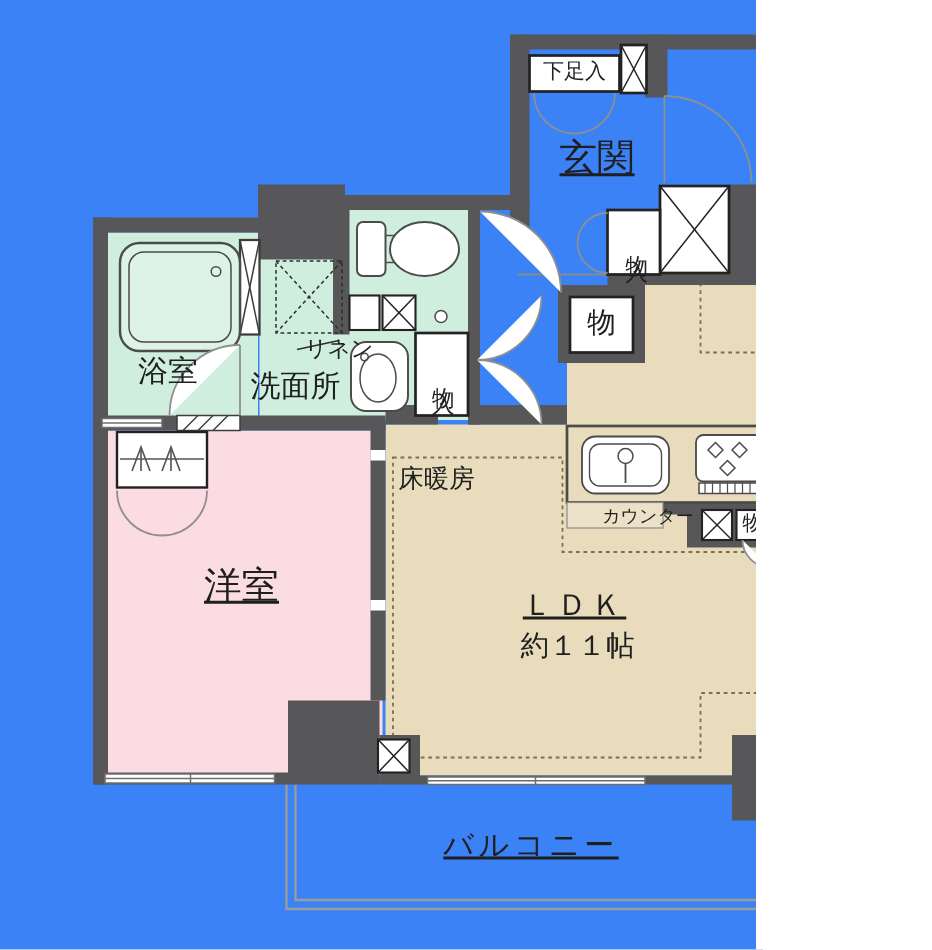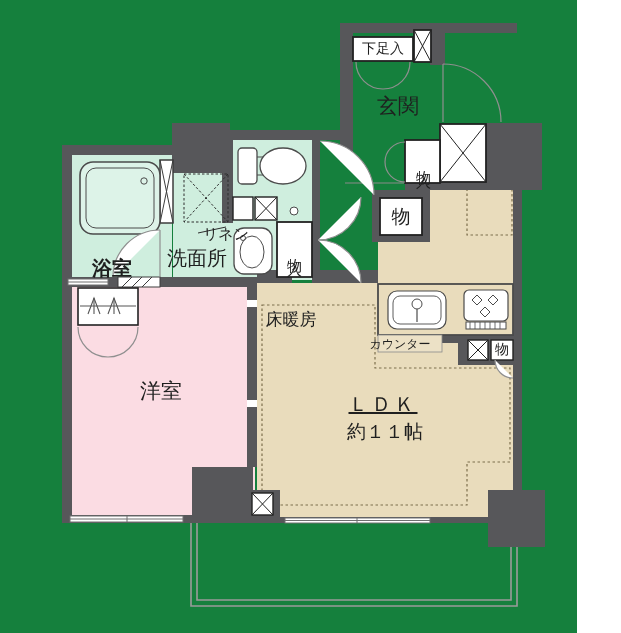--- a/index.html
+++ b/index.html
@@ -1,24 +1,24 @@
 <!DOCTYPE html>
 <html><head>
 <meta charset="utf-8">
 <style>
   html,body{margin:0;padding:0;background:#ffffff;}
   .plan{
-    position:relative;width:577px;height:633px;background:#15803d;overflow:hidden;
+    position:relative;width:504px;height:633px;background:#3b82f6;overflow:hidden;
     font-family:"Liberation Serif","DejaVu Serif",serif;color:#1a1a1a;
   }
   .plan svg{position:absolute;left:0;top:0;}
   .lbl{position:absolute;transform:translate(-50%,-50%);white-space:nowrap;
        color:#1f1f1f;line-height:1;z-index:5;}
   .v{writing-mode:vertical-rl;text-orientation:upright;letter-spacing:2px;}
-  .f21{font-size:21px;} .f20{font-size:20px;} .f19{font-size:19px;}
+  .f21{font-size:25px;text-decoration:underline;} .f20{font-size:20px;} .f19{font-size:19px;}
   .f15{font-size:15px;} .f14{font-size:14px;} .f13{font-size:17px;}
   .f12{font-size:12px;font-family:"Liberation Sans","DejaVu Sans",sans-serif;}
   .f11{font-size:15px;font-family:"Liberation Sans","DejaVu Sans",sans-serif;margin-left:40px;}
   .sp{letter-spacing:3px;text-decoration:underline;}
 </style>
 </head>
 <body>
 
 <div class="plan">
 
@@ -218,21 +218,22 @@
   </g>
 </svg>
 
   <div class="lbl f14" style="left:383px;top:49px;">下足入</div>
   <div class="lbl f21" style="left:398px;top:106px;">玄関</div>
   <div class="lbl f15 v" style="left:423px;top:161px;">物入</div>
   <div class="lbl f19" style="left:401px;top:216px;">物</div>
   <div class="lbl f20" style="left:197px;top:258px;font-family:Liberation Serif, serif;">洗面所</div>
   <div class="lbl f11" style="left:186px;top:233px;">リネン</div>
   <div class="lbl f15 v" style="left:294px;top:249px;">物入</div>
-  <div class="lbl f20" style="left:112px;top:268px;font-weight:bold;">浴室</div>
+  <div class="lbl f20" style="left:112px;top:248px;">浴室</div>
   <div class="lbl f21" style="left:161px;top:391px;">洋室</div>
   <div class="lbl f20 sp" style="left:383px;top:404px;">ＬＤＫ</div>
   <div class="lbl f19" style="left:385px;top:431px;">約１１帖</div>
   <div class="lbl f13" style="left:291px;top:319px;">床暖房</div>
-  <div class="lbl f12" style="left:400px;top:344px;text-align:right;">カウンター</div>
+  <div class="lbl f12" style="left:432px;top:344px;text-align:right;">カウンター</div>
   <div class="lbl f14" style="left:502px;top:350px;">物</div>
+  <div class="lbl f20 sp" style="left:354px;top:564px;">バルコニー</div>
 
 </div>
 
 </body></html>

